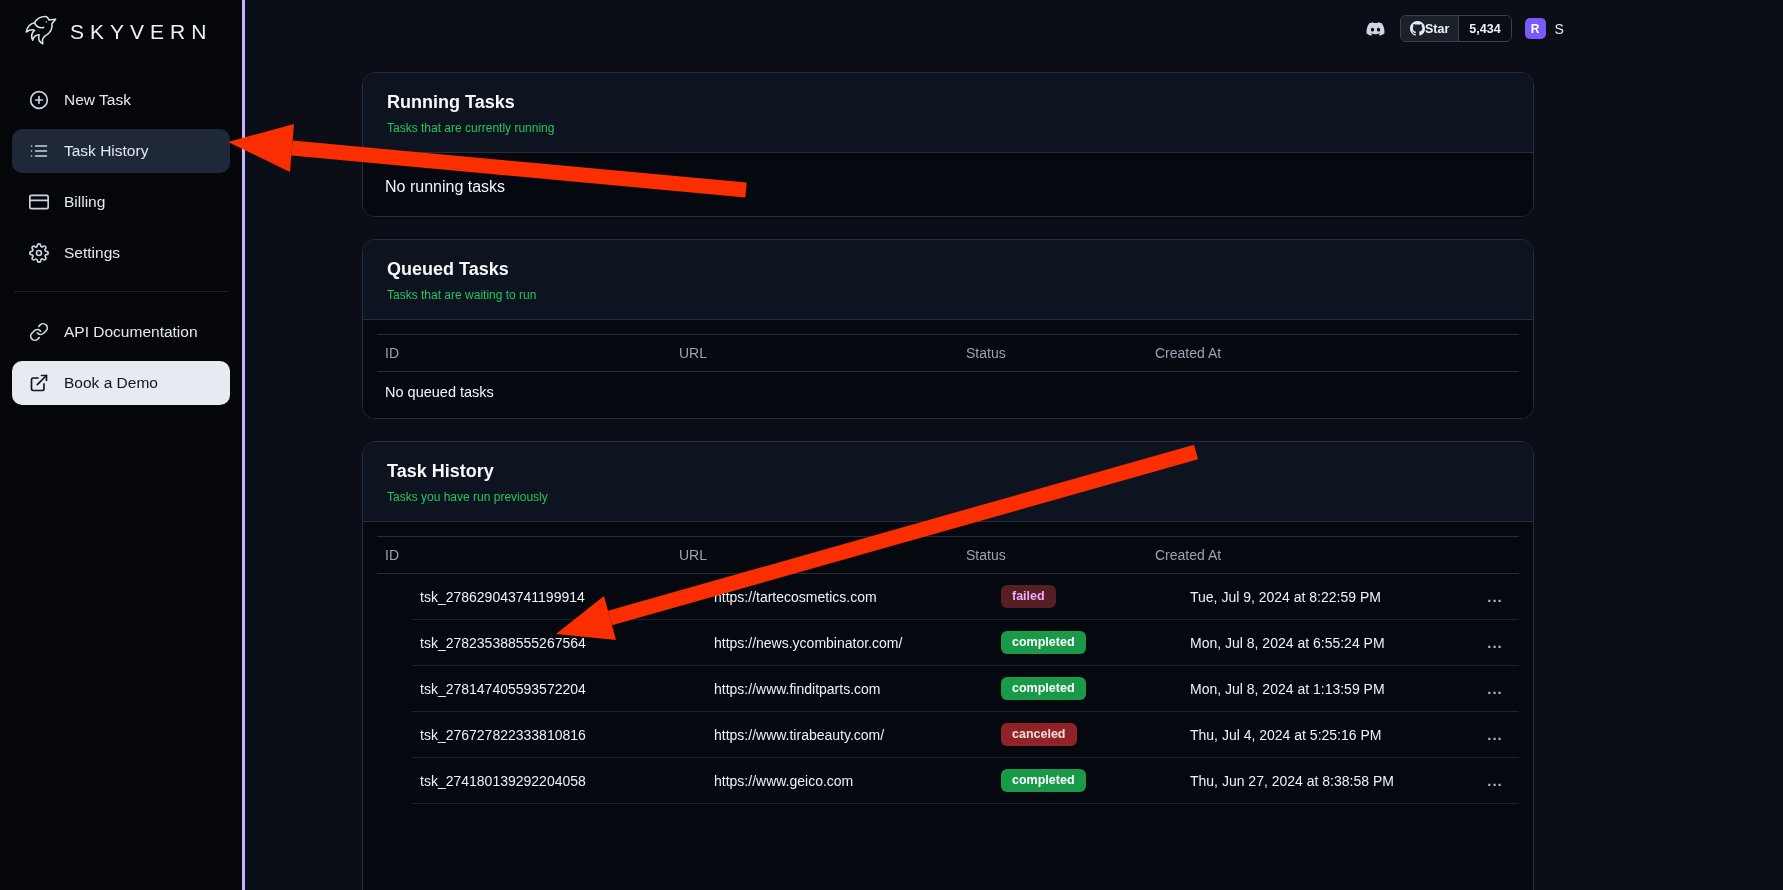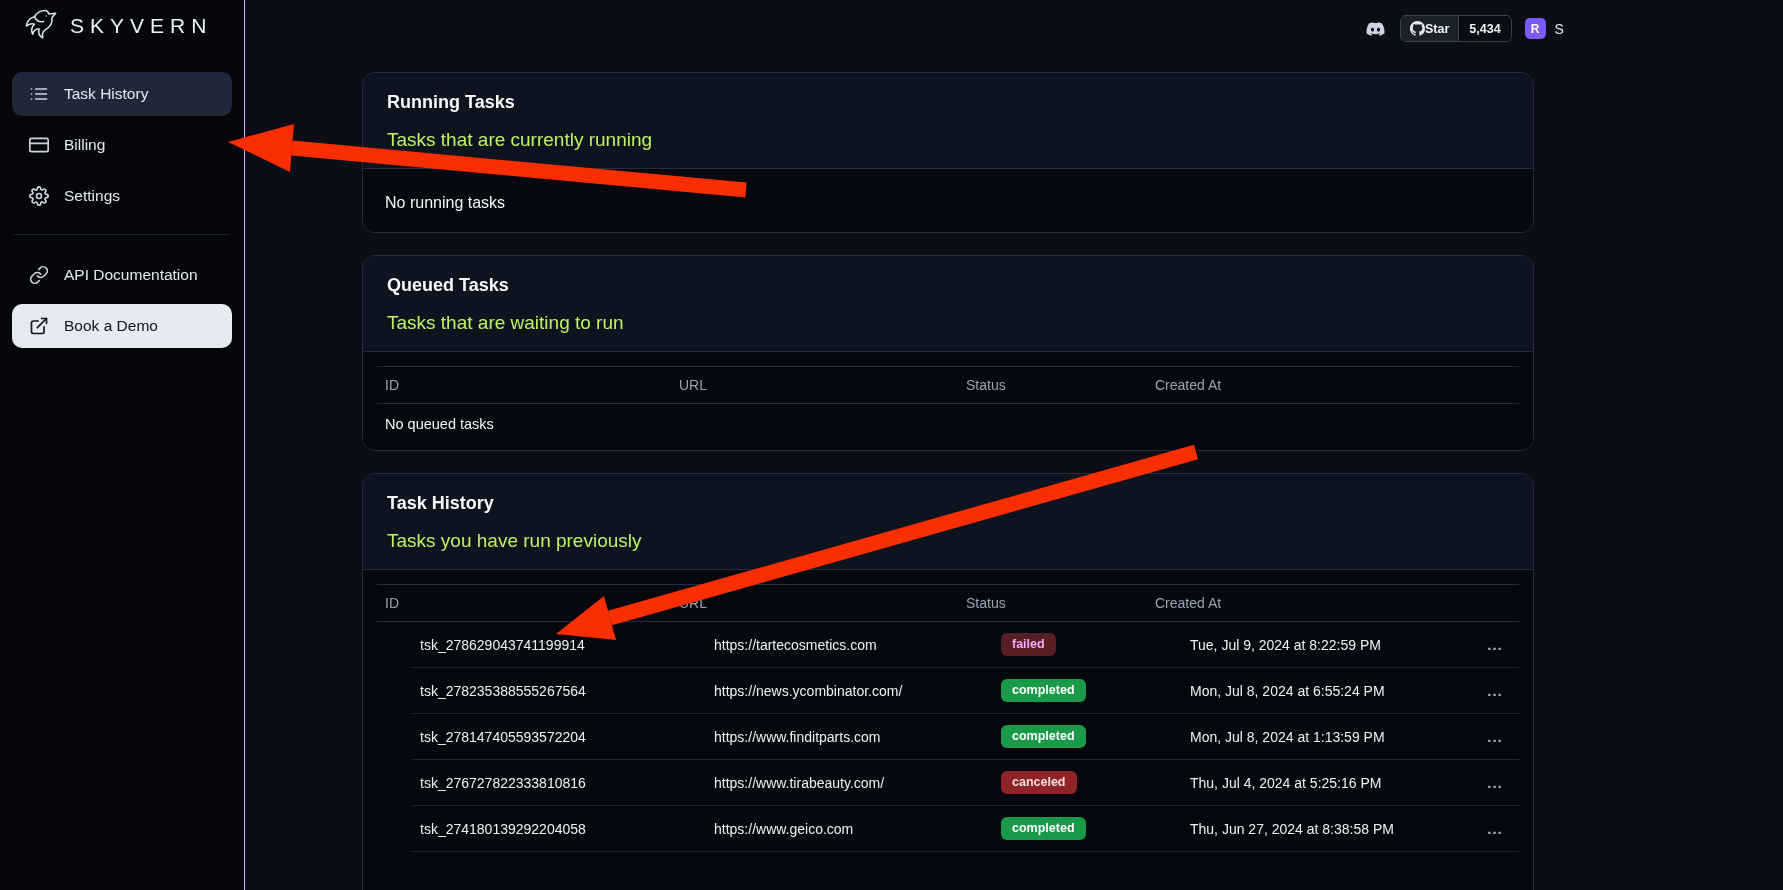--- a/index.html
+++ b/index.html
@@ -7,22 +7,22 @@
   body {
     width:1783px; height:890px; overflow:hidden;
     font-family:"Liberation Sans","DejaVu Sans",sans-serif;
     color:#eef2f7;
   }
   .app { position:relative; width:1783px; height:890px; display:flex; overflow:hidden; }
 
   
   .sidebar {
     width:245px; flex:0 0 245px; height:100%;
-    background:#040609; border-right:1px solid #c4b5fd;
-    padding:0 12px;
+    background:#040609; border-right:3px solid #c4b5fd;
+    padding:6px 12px;
   }
   .logo { display:flex; align-items:center; gap:8px; padding:4px 6px 24px 6px; cursor:pointer; }
   .logo-text { font-size:21px; letter-spacing:6px; color:#edf3f5; font-weight:400; }
   .nav-item {
     display:flex; align-items:center; gap:15px;
     padding:12px 17px; margin-bottom:7px; border-radius:10px;
     font-size:15.5px; color:#e4e9f1; cursor:pointer;
   }
   .nav-item svg { width:20px; height:20px; stroke:#cbd5e1; flex:0 0 20px; }
   .nav-item.active { background:#1f2838; }
@@ -53,21 +53,21 @@
 
   
   .content { position:absolute; left:362px; top:72px; width:1172px; z-index:1; }
   .card {
     background:#05080f; border:1px solid #232d3d; border-radius:13px;
     overflow:hidden; margin-bottom:22px;
   }
   .card.history { margin-bottom:36px; }
   .card-header { background:#0e1320; border-bottom:1px solid #232d3d; padding:19px 24px 17px 24px; }
   .card-title { font-size:18px; font-weight:700; color:#f7f9fb; }
-  .card-sub { font-size:19px; color:#bef264; margin-top:16px; }
+  .card-sub { font-size:12px; color:#22c55e; margin-top:8px; }
   .card-body { padding:14px; background:#05080f; }
 
   .thead, .trow {
     display:grid;
     grid-template-columns:294px 287px 189px 1fr 56px;
     align-items:center;
   }
   .thead { height:38px; color:#98a3b3; font-size:14px; border-top:1px solid #222c3c; border-bottom:1px solid #222c3c; }
   .trow { height:46px; font-size:14px; border-bottom:1px solid #1a2433; cursor:pointer;margin-left:35px; }
   .cell { padding-left:8px; white-space:nowrap; overflow:hidden; }
@@ -97,20 +97,28 @@
     <div class="logo">
       <svg width="44" height="44" viewBox="0 0 48 48" fill="none" stroke="#d5e6ea" stroke-width="1.7" stroke-linejoin="round" stroke-linecap="round">
         <path d="M30 7c-6 0-10 3-12 7-5 1-8 5-9 10 3-2 6-3 9-2-3 3-4 7-2 11 1-4 3-6 7-6-1 4 0 8 4 10-1-4 0-7 3-9 5-3 8-7 7-13l4-5-7 1c-1-2-2-4-4-4z"></path>
         <path d="M18 14c2 4 6 6 10 5"></path>
         <circle cx="31" cy="13" r="0.8" fill="#d5e6ea" stroke="none"></circle>
       </svg>
       <span class="logo-text">SKYVERN</span>
     </div>
 
     <nav>
+      <div class="nav-item">
+        <svg viewBox="0 0 24 24" fill="none" stroke-width="2" stroke-linecap="round">
+            <circle cx="12" cy="12" r="10"></circle>
+            <line x1="12" y1="8" x2="12" y2="16"></line>
+            <line x1="8" y1="12" x2="16" y2="12"></line>
+          </svg>
+        <span>New Task</span>
+      </div>
       <div class="nav-item active">
         <svg viewBox="0 0 24 24" fill="none" stroke-width="2" stroke-linecap="round">
             <line x1="8" y1="6" x2="21" y2="6"></line>
             <line x1="8" y1="12" x2="21" y2="12"></line>
             <line x1="8" y1="18" x2="21" y2="18"></line>
             <line x1="3" y1="6" x2="3.01" y2="6"></line>
             <line x1="3" y1="12" x2="3.01" y2="12"></line>
             <line x1="3" y1="18" x2="3.01" y2="18"></line>
           </svg>
         <span>Task History</span>

